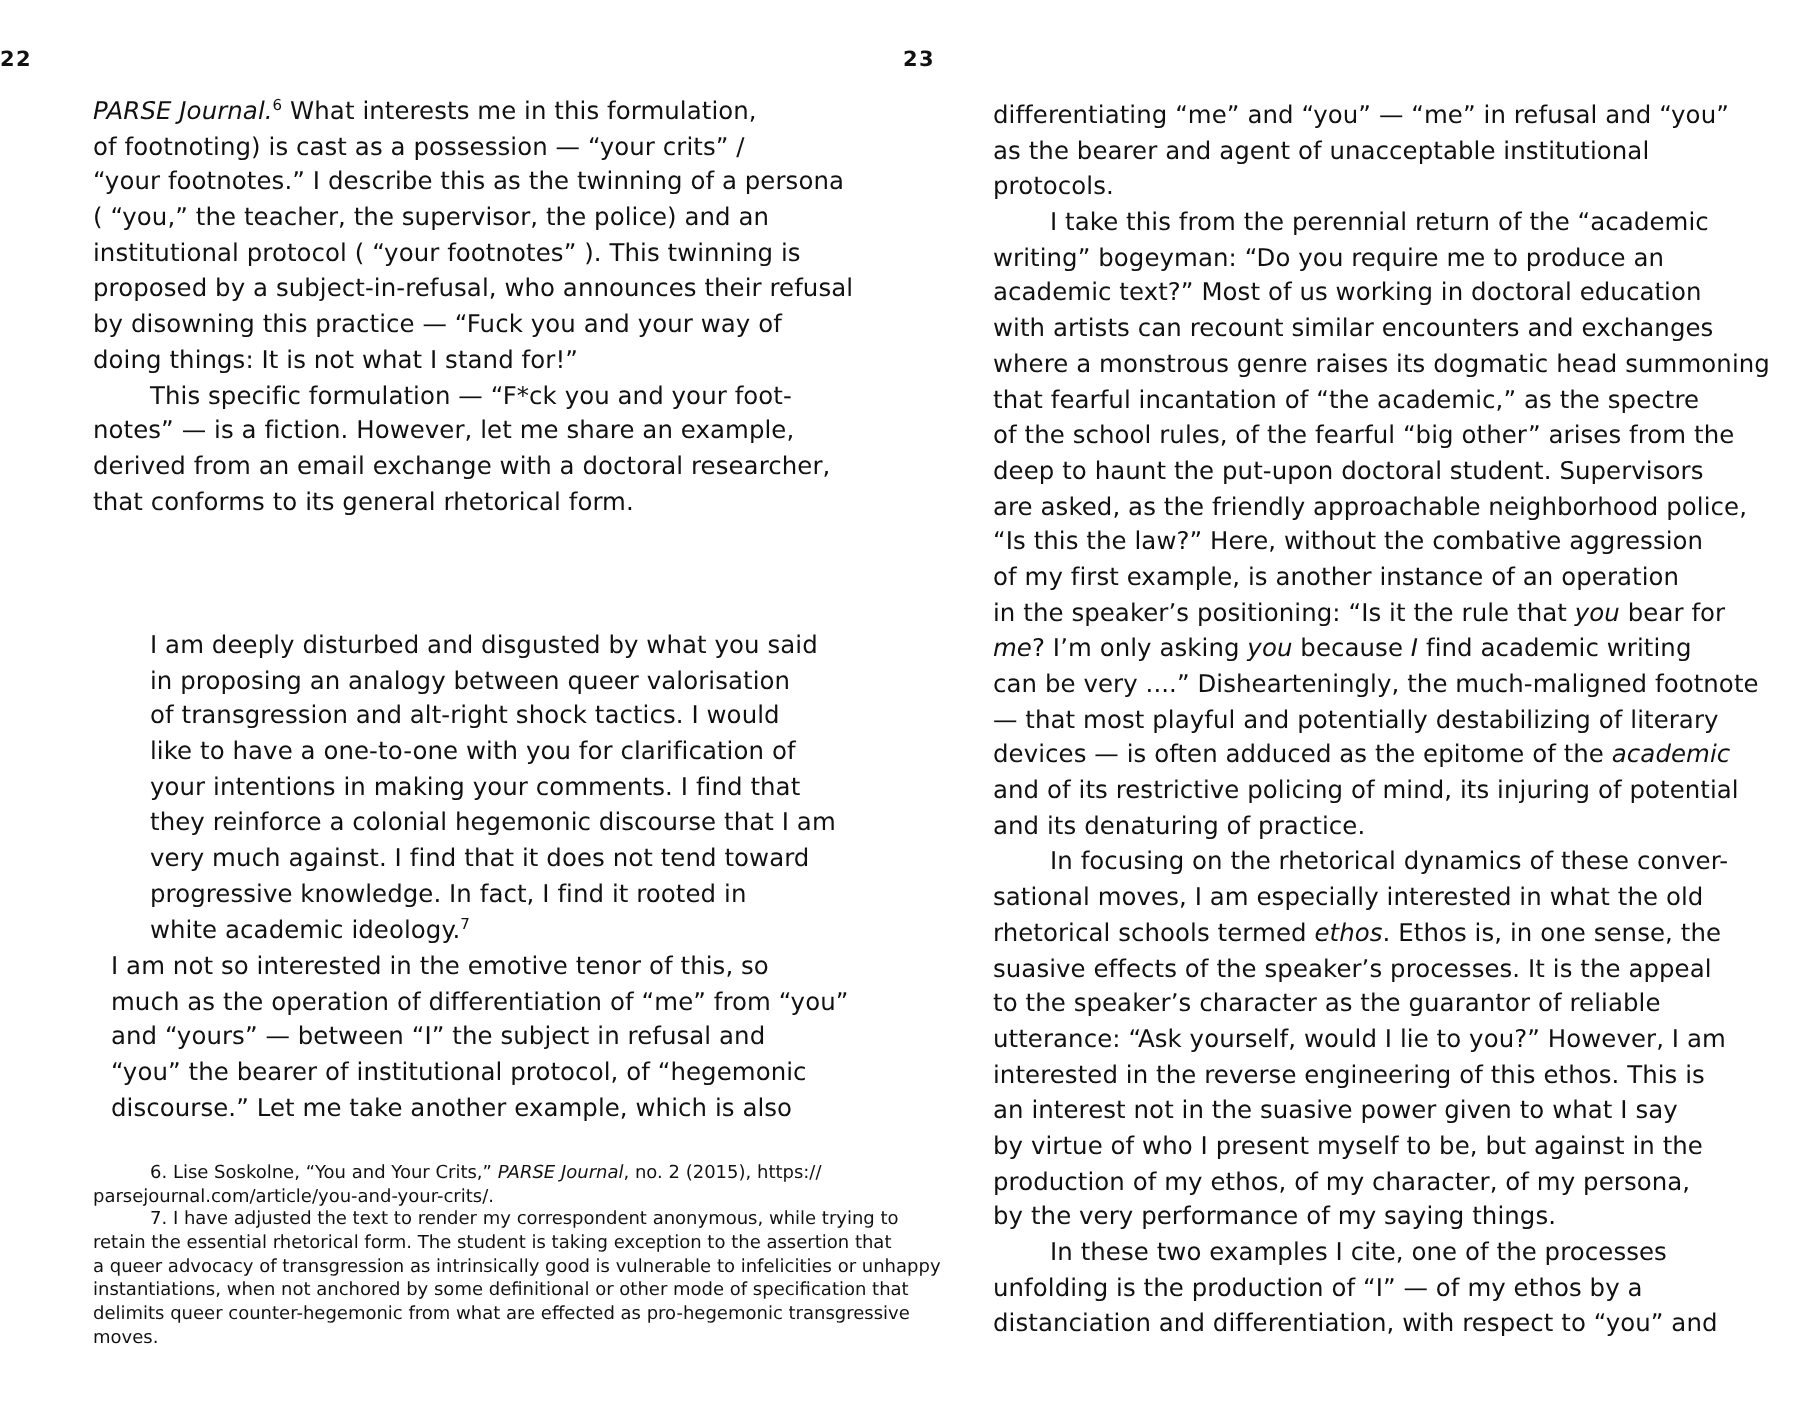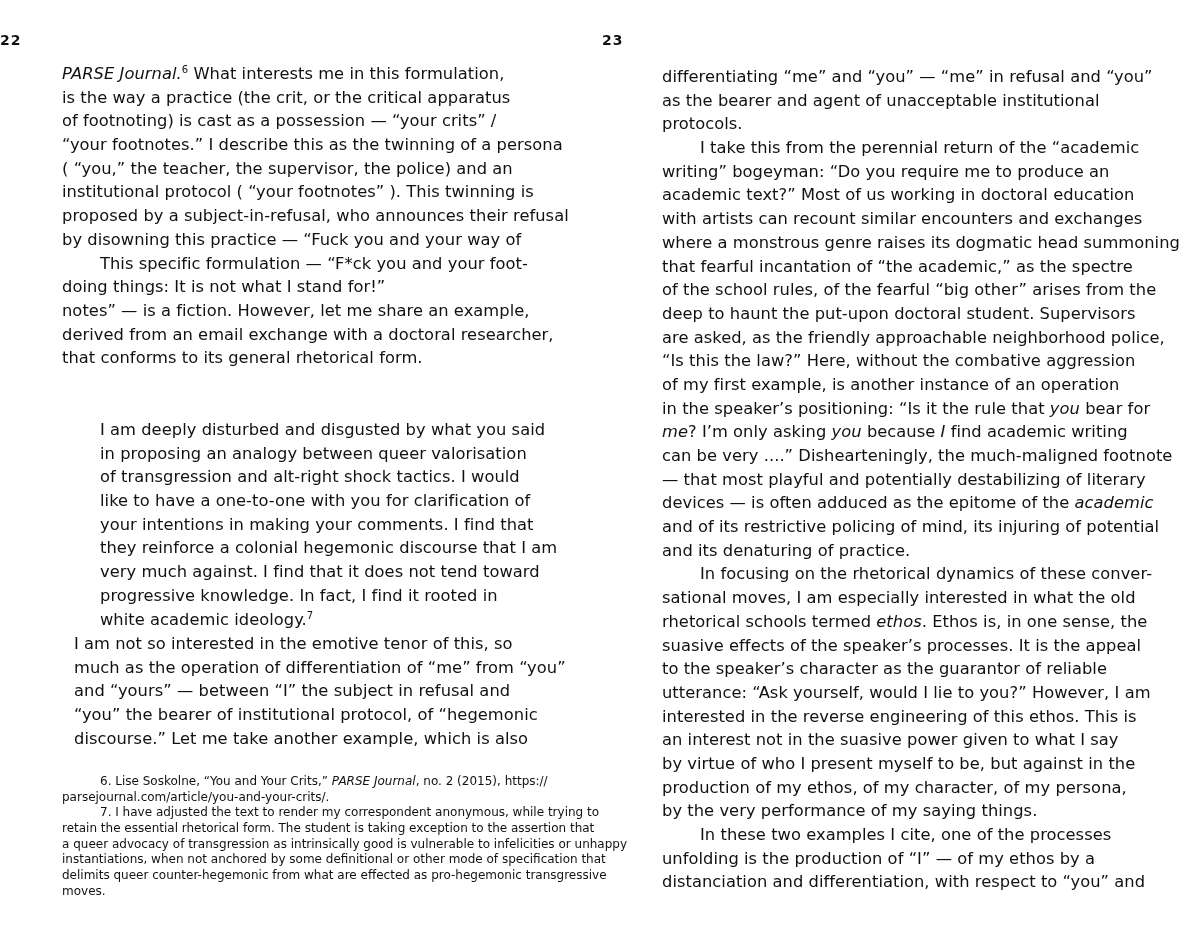--- a/index.html
+++ b/index.html
@@ -24,29 +24,28 @@
   sup { font-size: 10px; line-height: 0; vertical-align: 6px; }
   i { font-style: italic; }
 </style>
 </head>
 <body>
 
 <div class="page left">
   <div class="folio">22</div>
   <div class="body">
     <span class="line"><i>PARSE Journal.</i><sup>6</sup><span> What interests me in this formulation,</span></span>
-    <span class="line">is the way a practice (the crit, or the critical apparatus</span>
     <span class="line">of footnoting) is cast as a possession — “your crits” /</span>
     <span class="line">“your footnotes.” I describe this as the twinning of a persona</span>
     <span class="line">( “you,” the teacher, the supervisor, the police) and an</span>
     <span class="line">institutional protocol ( “your footnotes” ). This twinning is</span>
     <span class="line">proposed by a subject-in-refusal, who announces their refusal</span>
     <span class="line">by disowning this practice — “Fuck you and your way of</span>
+    <span class="line">doing things: It is not what I stand for!”</span>
     <span class="line indent">This specific formulation — “F*ck you and your foot-</span>
-    <span class="line">doing things: It is not what I stand for!”</span>
     <span class="line">notes” — is a fiction. However, let me share an example,</span>
     <span class="line">derived from an email exchange with a doctoral researcher,</span>
     <span class="line">that conforms to its general rhetorical form.</span>
   </div>
 
   <div class="body quote">
     <span class="line">I am deeply disturbed and disgusted by what you said</span>
     <span class="line">in proposing an analogy between queer valorisation</span>
     <span class="line">of transgression and alt-right shock tactics. I would</span>
     <span class="line">like to have a one-to-one with you for clarification of</span>

